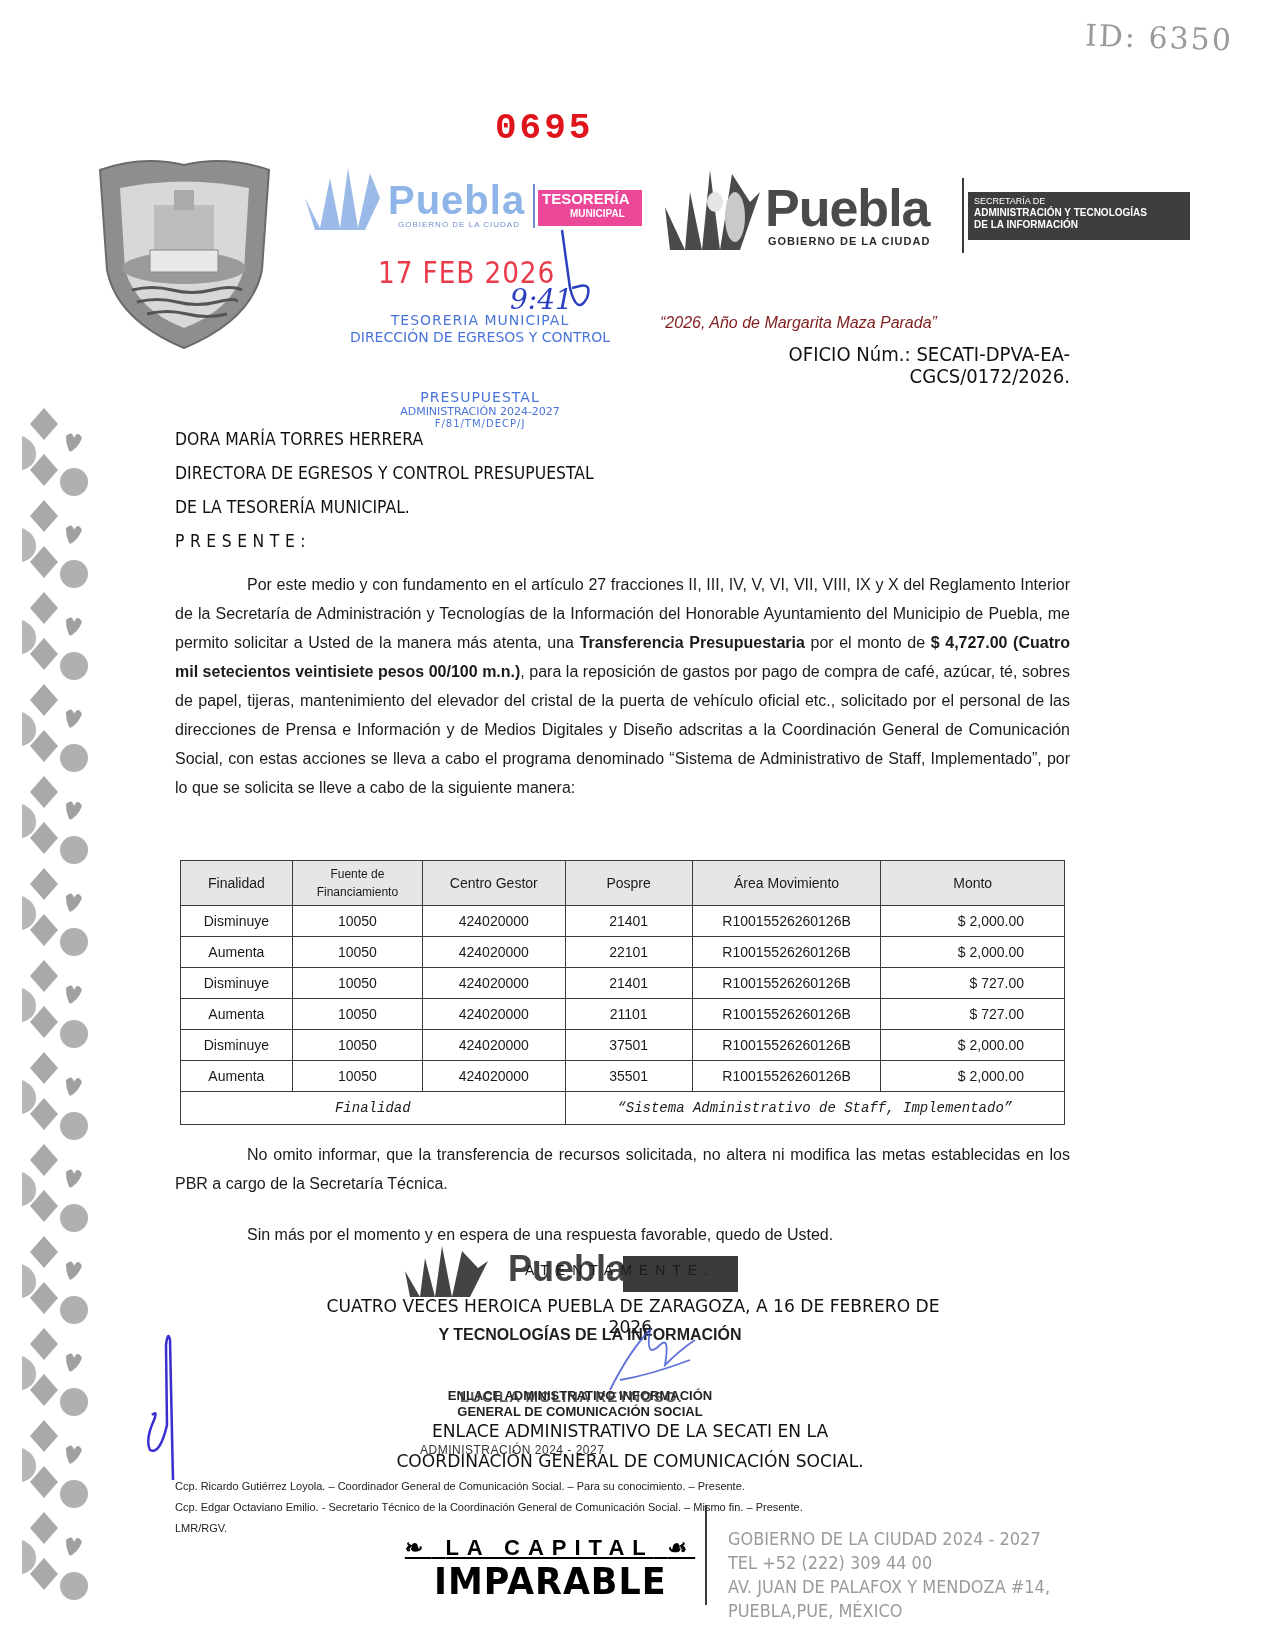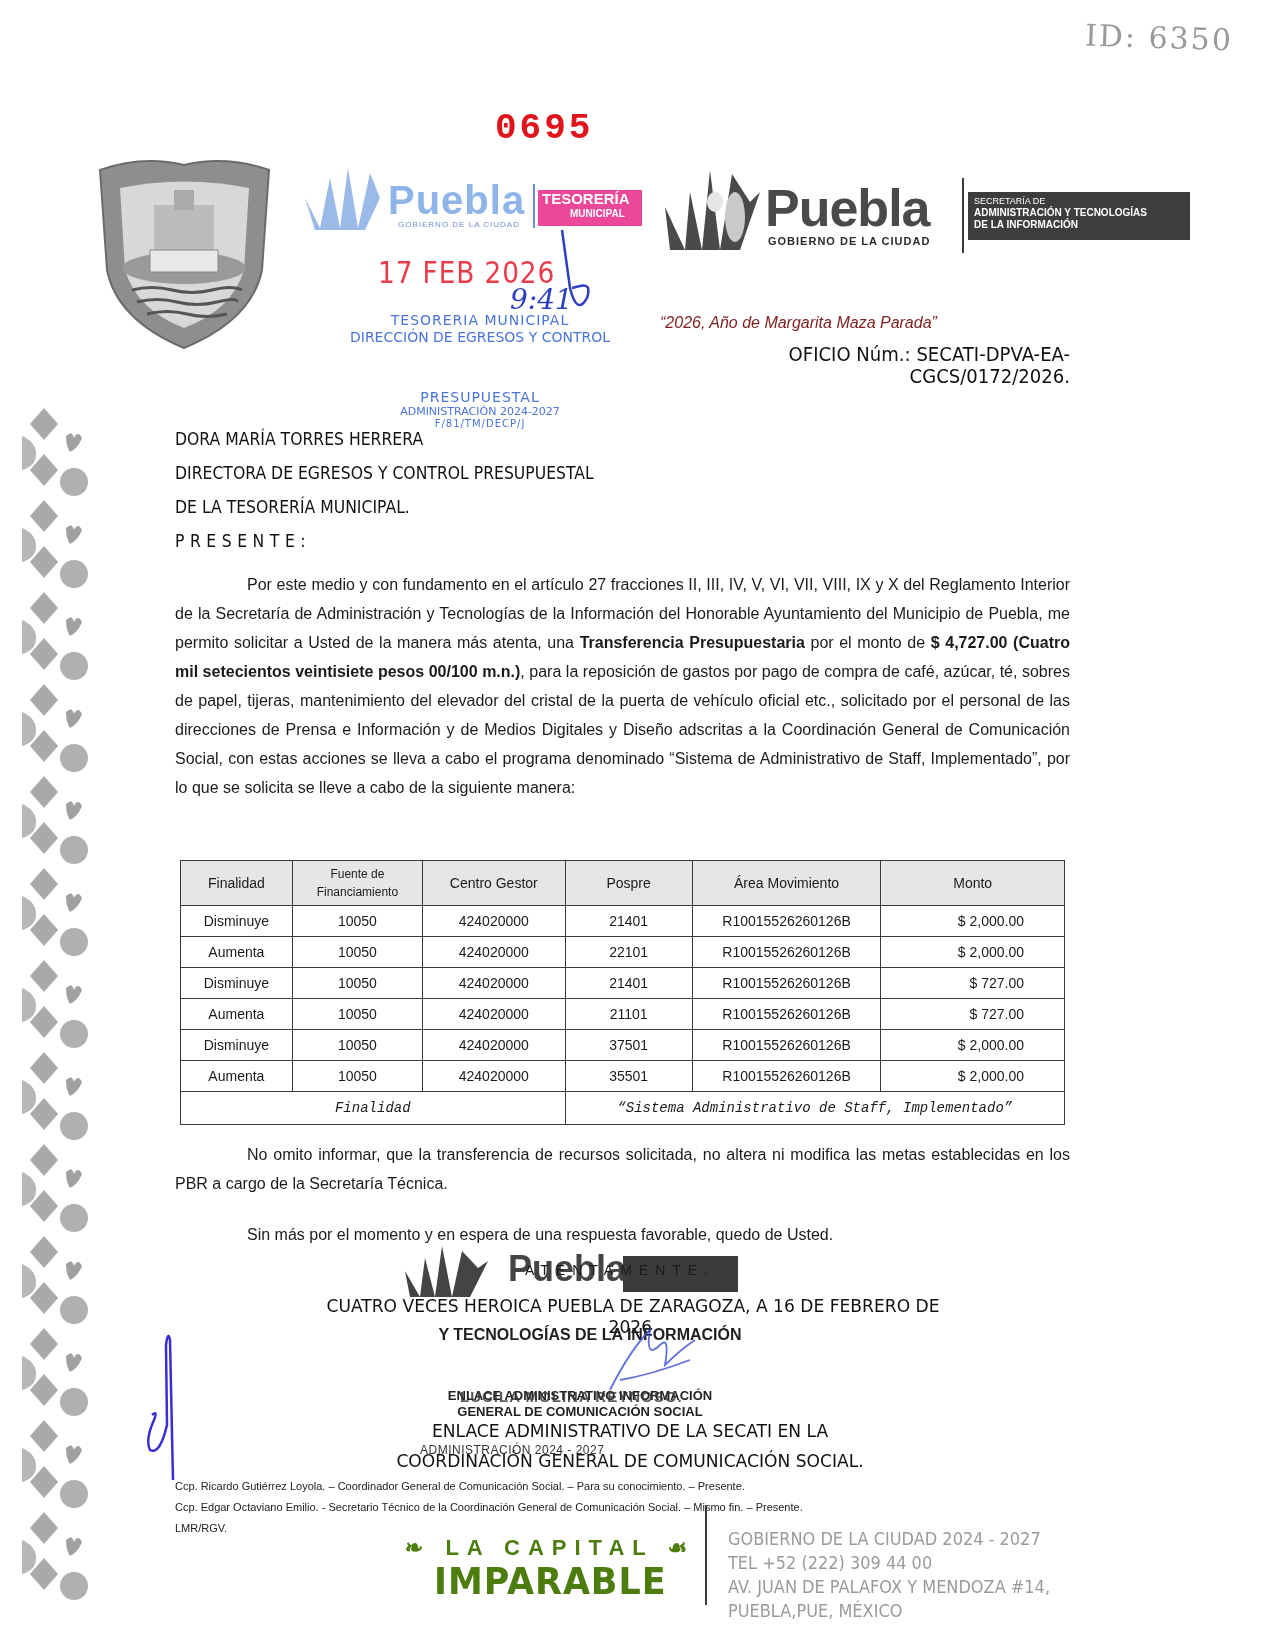--- a/index.html
+++ b/index.html
@@ -77,21 +77,21 @@
   #signer-title1 { left:300px; top:1420px; width:660px; text-align:center; font-size:18px; color:#111; font-family:"DejaVu Sans", sans-serif; transform:scaleX(0.95); }
   #admin-stamp { left:420px; top:1443px; font-size:12px; color:#333; letter-spacing:.5px; }
   #signer-title2 { left:300px; top:1450px; width:660px; text-align:center; font-size:18px; color:#111; font-family:"DejaVu Sans", sans-serif; transform:scaleX(0.95); }
   #pen-sig-left { left:140px; top:1330px; width:60px; height:150px; }
   #pen-sig-mid { left:600px; top:1320px; width:100px; height:80px; }
 
   
   #ccp { left:175px; top:1476px; font-size:11px; line-height:21px; color:#222; }
 
   
-  #footer-logo { left:395px; top:1535px; width:310px; text-align:center; color:#4d7c0f; }
+  #footer-logo { left:395px; top:1535px; width:310px; text-align:center; color:#000000;text-decoration:underline; }
   #footer-logo .f1 { font-size:22px; letter-spacing:8px; font-weight:bold; line-height:26px; }
   #footer-logo .f2 { font-size:38px; font-weight:bold; letter-spacing:1px; line-height:40px; font-family:"DejaVu Sans", sans-serif; transform:scaleX(0.92); display:inline-block; }
   .footer-sep { left:705px; top:1505px; width:2px; height:100px; background:#3a3a3a; }
   #footer-info { left:728px; top:1527px; font-size:17px; line-height:24px; color:#9a9a9a; font-family:"DejaVu Sans", sans-serif; transform:scaleX(0.95); transform-origin:left; }
 </style>
 </head>
 <body>
 
 <div id="hand-id" class="abs">ID: 6350</div>
 <div id="folio" class="abs">0695</div>

